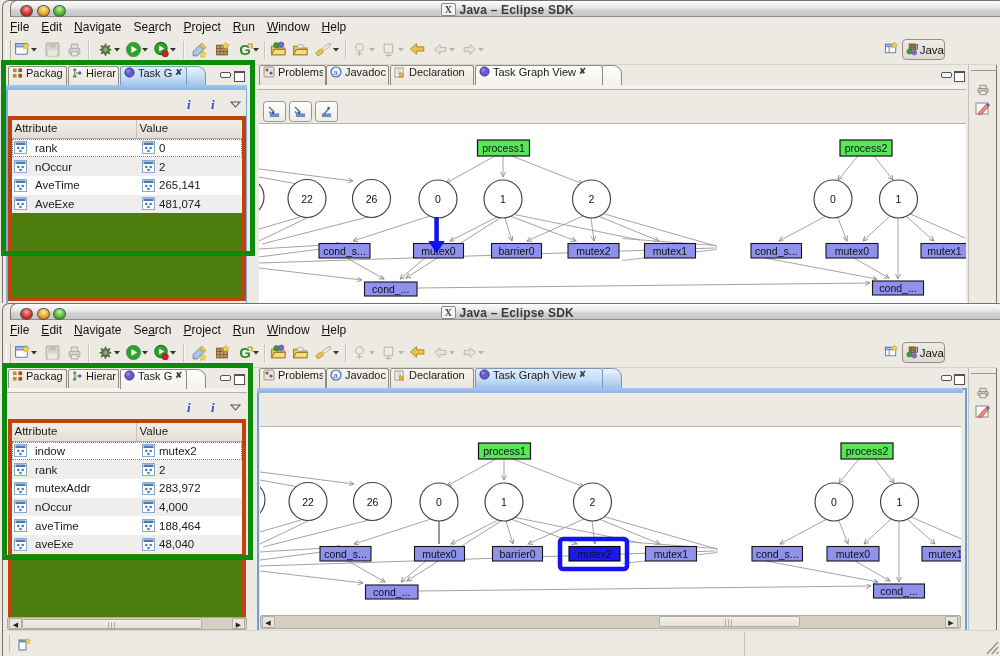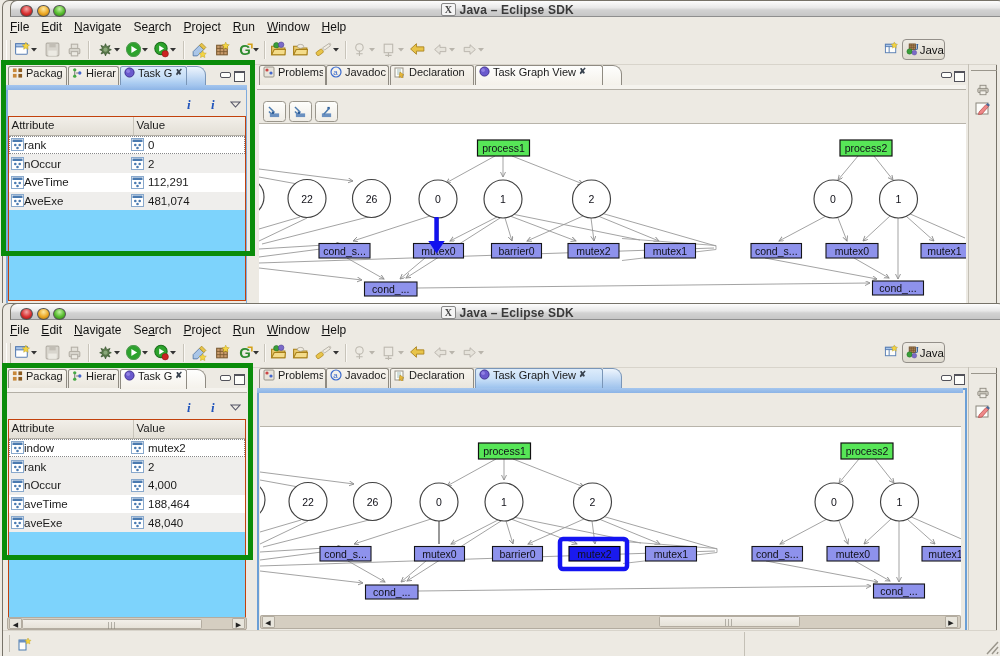--- a/index.html
+++ b/index.html
@@ -22,29 +22,29 @@
 .tabsel-u{background:linear-gradient(#fefefd,#f4f1ea);z-index:2}
 .selband{position:absolute;height:5px;background:linear-gradient(#a5c6ee,#8cb4e6);z-index:1}
 .unband{position:absolute;height:5px;background:#f5f3ee;border-bottom:1px solid #b3afa6;box-sizing:border-box;z-index:1}
 .tabcurve-f{position:absolute;width:18px;height:20px;background:linear-gradient(#eef5fd,#9cc1ec);border-right:1px solid #7a96b8;border-top:1px solid #7a96b8;border-radius:0 9px 0 0;z-index:0}
 .tabcurve-u{position:absolute;width:18px;height:20px;background:linear-gradient(#fefefd,#f4f1ea);border-right:1px solid #8f8b82;border-top:1px solid #8f8b82;border-radius:0 9px 0 0;z-index:0}
 .xcl{font-size:8.5px;color:#38424e;margin-left:3px;font-weight:bold}
 .tlbl{overflow:hidden;text-overflow:clip}
 .minico{position:absolute;width:9px;height:3.5px;border:1.2px solid #52525a;border-radius:2px;background:#fdfdfa}
 .maxico{position:absolute;width:9px;height:8px;border:1.2px solid #52525a;border-top-width:2.8px;background:#fdfdfa}
 .ii{position:absolute;font-family:"Liberation Serif",serif;font-size:13px;font-weight:bold;font-style:italic;color:#2255bb}
-.tblwrap{position:absolute;background:#7dd3fc;border:1px solid #c2410c;box-sizing:border-box}
+.tblwrap{position:absolute;background:#4d7c0f;border:4px solid #c2410c;box-sizing:border-box}
 .thead{position:relative;height:17.5px;background:linear-gradient(#f2efe9,#e3dfd6);border-bottom:1px solid #b3afa6;font-size:11.5px;color:#1a1a1a}
 .thead span{position:absolute;top:1.5px}
 .thead i{position:absolute;top:0;width:1px;height:17.5px;background:#c8c4ba}
 .trow{position:relative;height:18.7px;background:#fff;font-size:11.5px;color:#1a1a1a;display:flex;align-items:center}
 .trow.alt{background:#efeeec}
 .rowsel{outline:1px dotted #888;outline-offset:-1.5px}
 .aico{margin-left:2.5px;flex:none}.aico2{margin-left:0;flex:none}
-.ca{margin-left:0;width:107px;flex:none}
+.ca{margin-left:8px;width:107px;flex:none}
 .cv{margin-left:4px}
 .gwhite{position:absolute;background:#fff;border-top:1px solid #b8b4aa}
 .graph{position:absolute}
 .gt{font-size:10.5px;font-family:"Liberation Sans",sans-serif;fill:#101018}
 .gbtn{position:absolute;width:21px;height:19px;border:1px solid #9a968c;border-radius:3.5px;background:linear-gradient(#fefefc,#f0ede6);display:flex;align-items:center;justify-content:center}
 .hscroll{position:absolute;background:#d5cec1;border:1px solid #b3aca0;border-radius:2px;box-sizing:border-box}
 .sarr{position:absolute;top:0;bottom:0;width:11px;font-size:7px;color:#222;text-align:center;line-height:11px;background:#e8e5dc;border:1px solid #b3aca0;border-radius:1px}
 .sthumb{position:absolute;top:.5px;bottom:.5px;background:linear-gradient(#f2efe9,#e6e2d8);border:1px solid #b3aca0;border-radius:1.5px}
 .sthumb i{position:absolute;left:50%;transform:translateX(-50%);top:0;font-size:7px;font-style:normal;color:#8a867c;letter-spacing:1px;line-height:10px}
 .greenrect{position:absolute;border:5px solid #0a8c0a;box-sizing:border-box;z-index:50}
@@ -276,21 +276,21 @@
         <circle cx="6.5" cy="10" r="1.3" fill="#4a7ab0"></circle>
       </svg>
       <span class="ca">AveTime</span>
       <svg class="aico2" width="13" height="13" viewBox="0 0 13 13">
         <rect x=".5" y=".5" width="12" height="12" fill="#fff" stroke="#88a8cc"></rect>
         <rect x="1.5" y="1.5" width="10" height="2.5" fill="#4a7ab0"></rect>
         <circle cx="4.3" cy="7" r="1.3" fill="#4a7ab0"></circle>
         <circle cx="8.7" cy="7" r="1.3" fill="#4a7ab0"></circle>
         <circle cx="6.5" cy="10" r="1.3" fill="#4a7ab0"></circle>
       </svg>
-      <span class="cv">112,291</span>
+      <span class="cv">265,141</span>
     </div>
 <div class="trow alt">
       <svg class="aico" width="13" height="13" viewBox="0 0 13 13">
         <rect x=".5" y=".5" width="12" height="12" fill="#fff" stroke="#88a8cc"></rect>
         <rect x="1.5" y="1.5" width="10" height="2.5" fill="#4a7ab0"></rect>
         <circle cx="4.3" cy="7" r="1.3" fill="#4a7ab0"></circle>
         <circle cx="8.7" cy="7" r="1.3" fill="#4a7ab0"></circle>
         <circle cx="6.5" cy="10" r="1.3" fill="#4a7ab0"></circle>
       </svg>
       <span class="ca">AveExe</span>
@@ -670,20 +670,38 @@
       <span class="ca">rank</span>
       <svg class="aico2" width="13" height="13" viewBox="0 0 13 13">
         <rect x=".5" y=".5" width="12" height="12" fill="#fff" stroke="#88a8cc"></rect>
         <rect x="1.5" y="1.5" width="10" height="2.5" fill="#4a7ab0"></rect>
         <circle cx="4.3" cy="7" r="1.3" fill="#4a7ab0"></circle>
         <circle cx="8.7" cy="7" r="1.3" fill="#4a7ab0"></circle>
         <circle cx="6.5" cy="10" r="1.3" fill="#4a7ab0"></circle>
       </svg>
       <span class="cv">2</span>
     </div>
+<div class="trow">
+      <svg class="aico" width="13" height="13" viewBox="0 0 13 13">
+        <rect x=".5" y=".5" width="12" height="12" fill="#fff" stroke="#88a8cc"></rect>
+        <rect x="1.5" y="1.5" width="10" height="2.5" fill="#4a7ab0"></rect>
+        <circle cx="4.3" cy="7" r="1.3" fill="#4a7ab0"></circle>
+        <circle cx="8.7" cy="7" r="1.3" fill="#4a7ab0"></circle>
+        <circle cx="6.5" cy="10" r="1.3" fill="#4a7ab0"></circle>
+      </svg>
+      <span class="ca">mutexAddr</span>
+      <svg class="aico2" width="13" height="13" viewBox="0 0 13 13">
+        <rect x=".5" y=".5" width="12" height="12" fill="#fff" stroke="#88a8cc"></rect>
+        <rect x="1.5" y="1.5" width="10" height="2.5" fill="#4a7ab0"></rect>
+        <circle cx="4.3" cy="7" r="1.3" fill="#4a7ab0"></circle>
+        <circle cx="8.7" cy="7" r="1.3" fill="#4a7ab0"></circle>
+        <circle cx="6.5" cy="10" r="1.3" fill="#4a7ab0"></circle>
+      </svg>
+      <span class="cv">283,972</span>
+    </div>
 <div class="trow alt">
       <svg class="aico" width="13" height="13" viewBox="0 0 13 13">
         <rect x=".5" y=".5" width="12" height="12" fill="#fff" stroke="#88a8cc"></rect>
         <rect x="1.5" y="1.5" width="10" height="2.5" fill="#4a7ab0"></rect>
         <circle cx="4.3" cy="7" r="1.3" fill="#4a7ab0"></circle>
         <circle cx="8.7" cy="7" r="1.3" fill="#4a7ab0"></circle>
         <circle cx="6.5" cy="10" r="1.3" fill="#4a7ab0"></circle>
       </svg>
       <span class="ca">nOccur</span>
       <svg class="aico2" width="13" height="13" viewBox="0 0 13 13">

